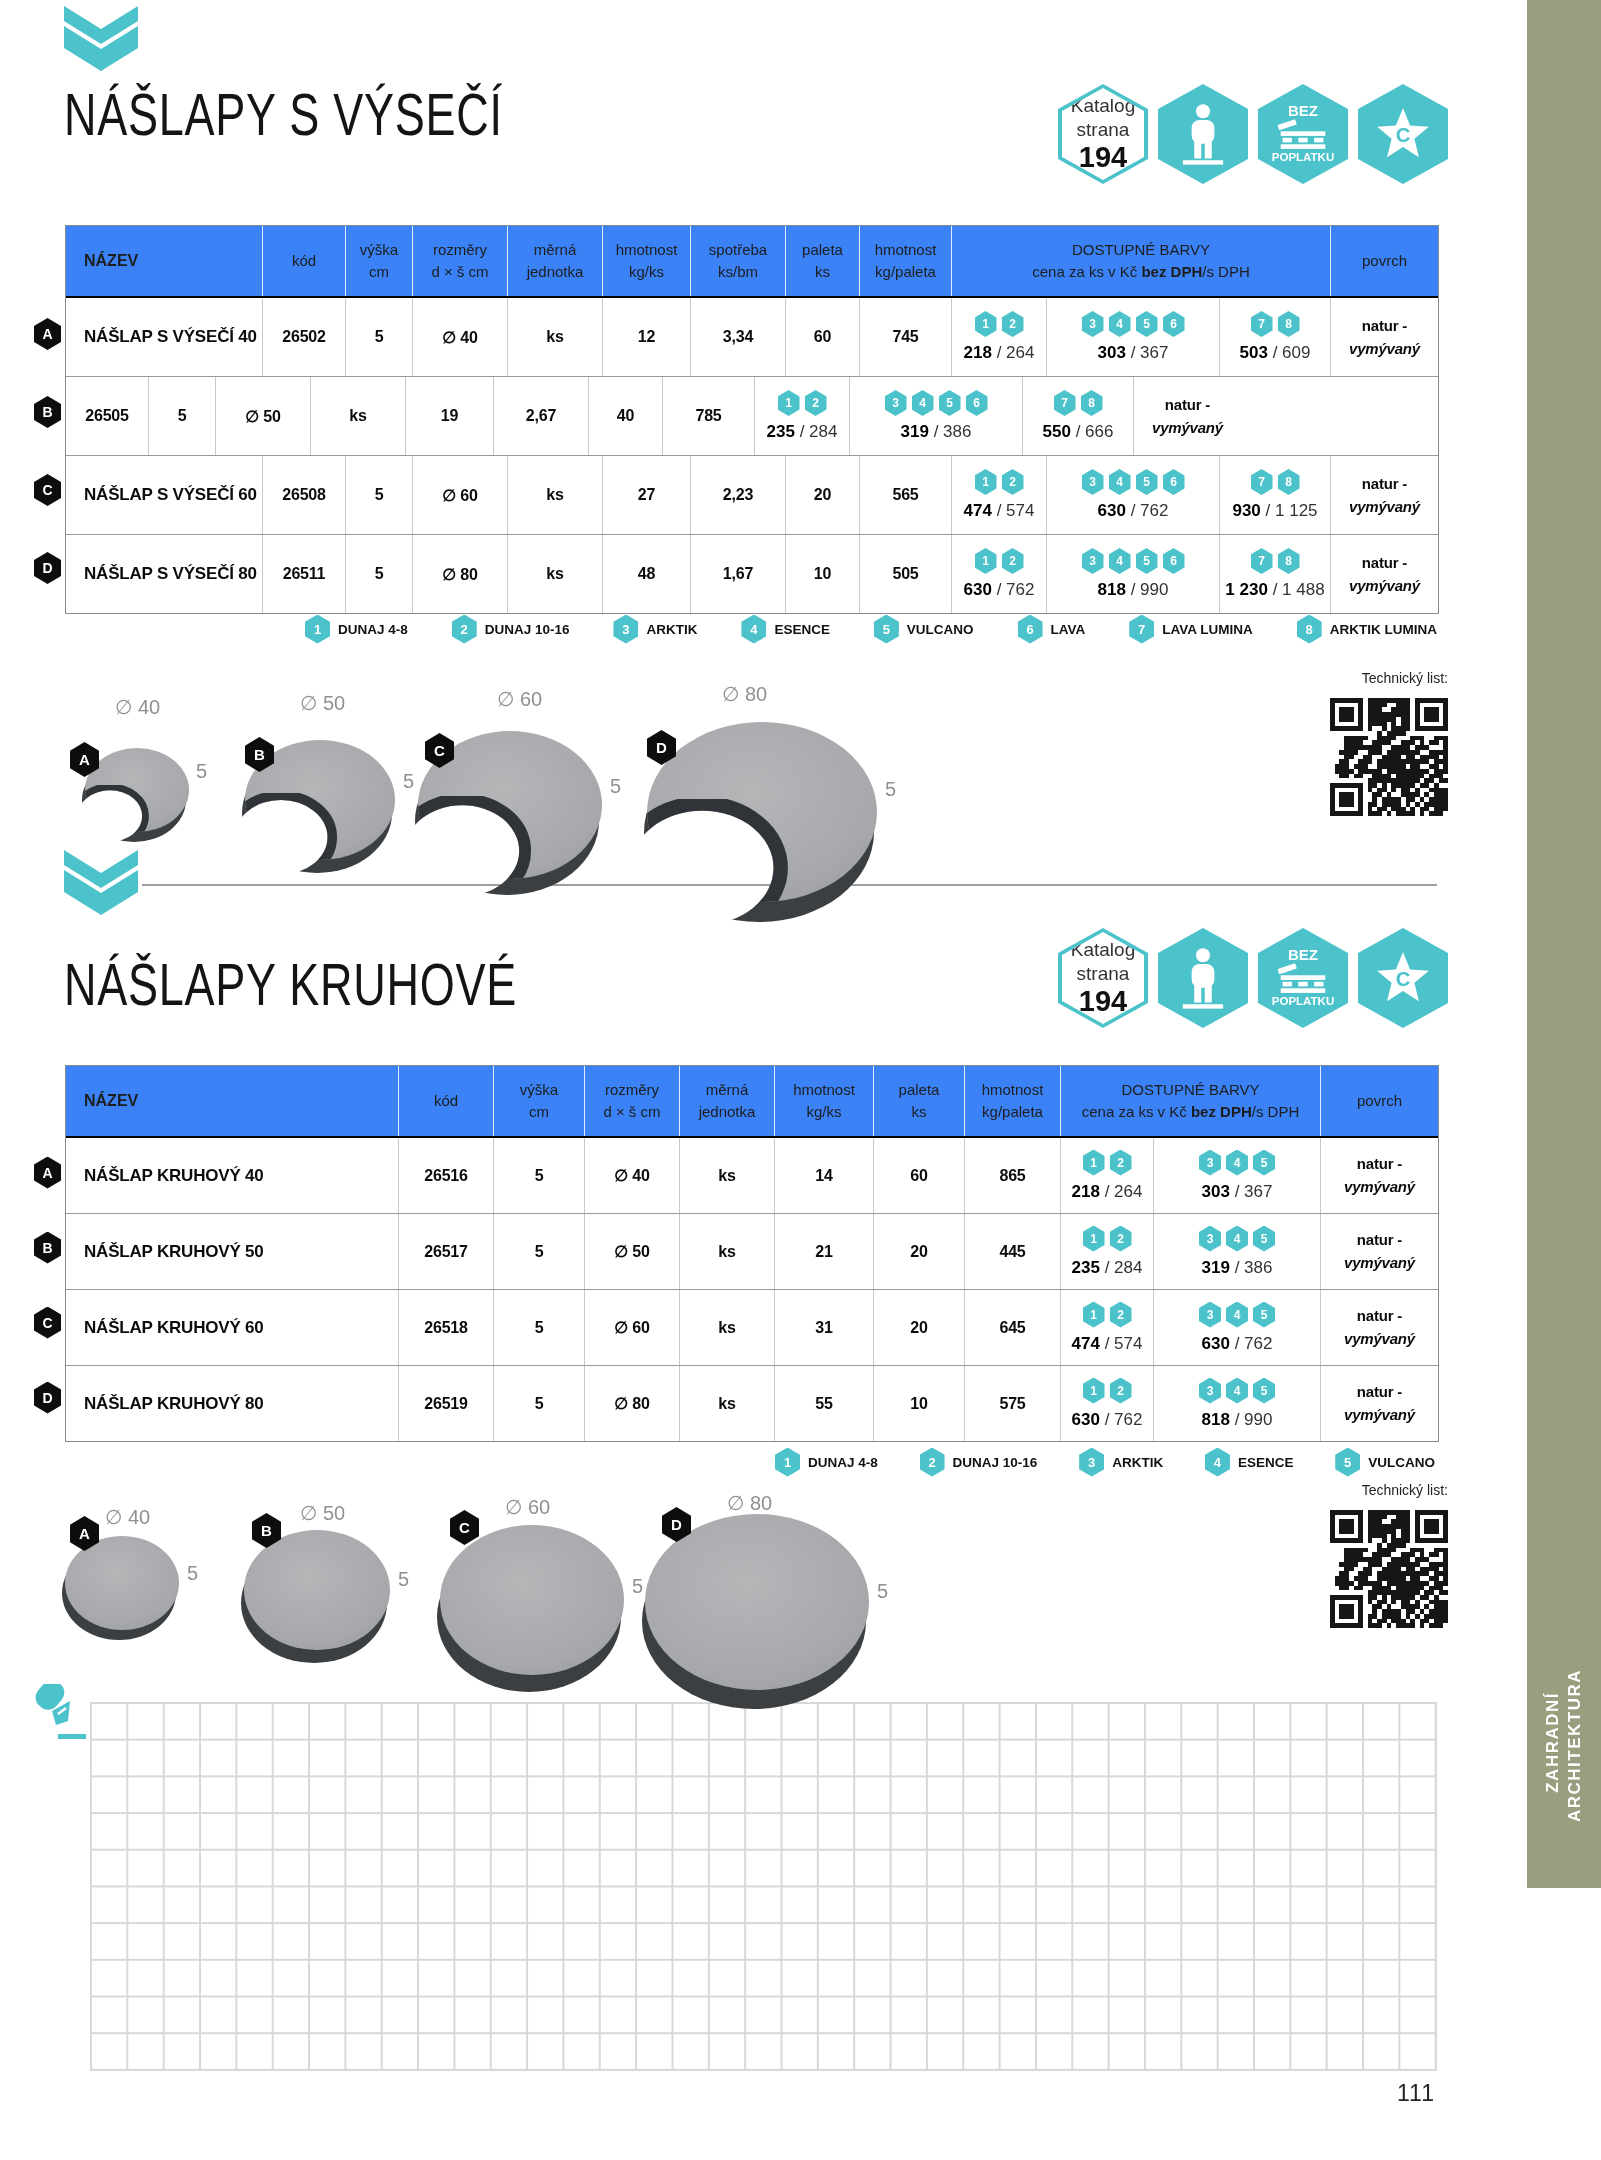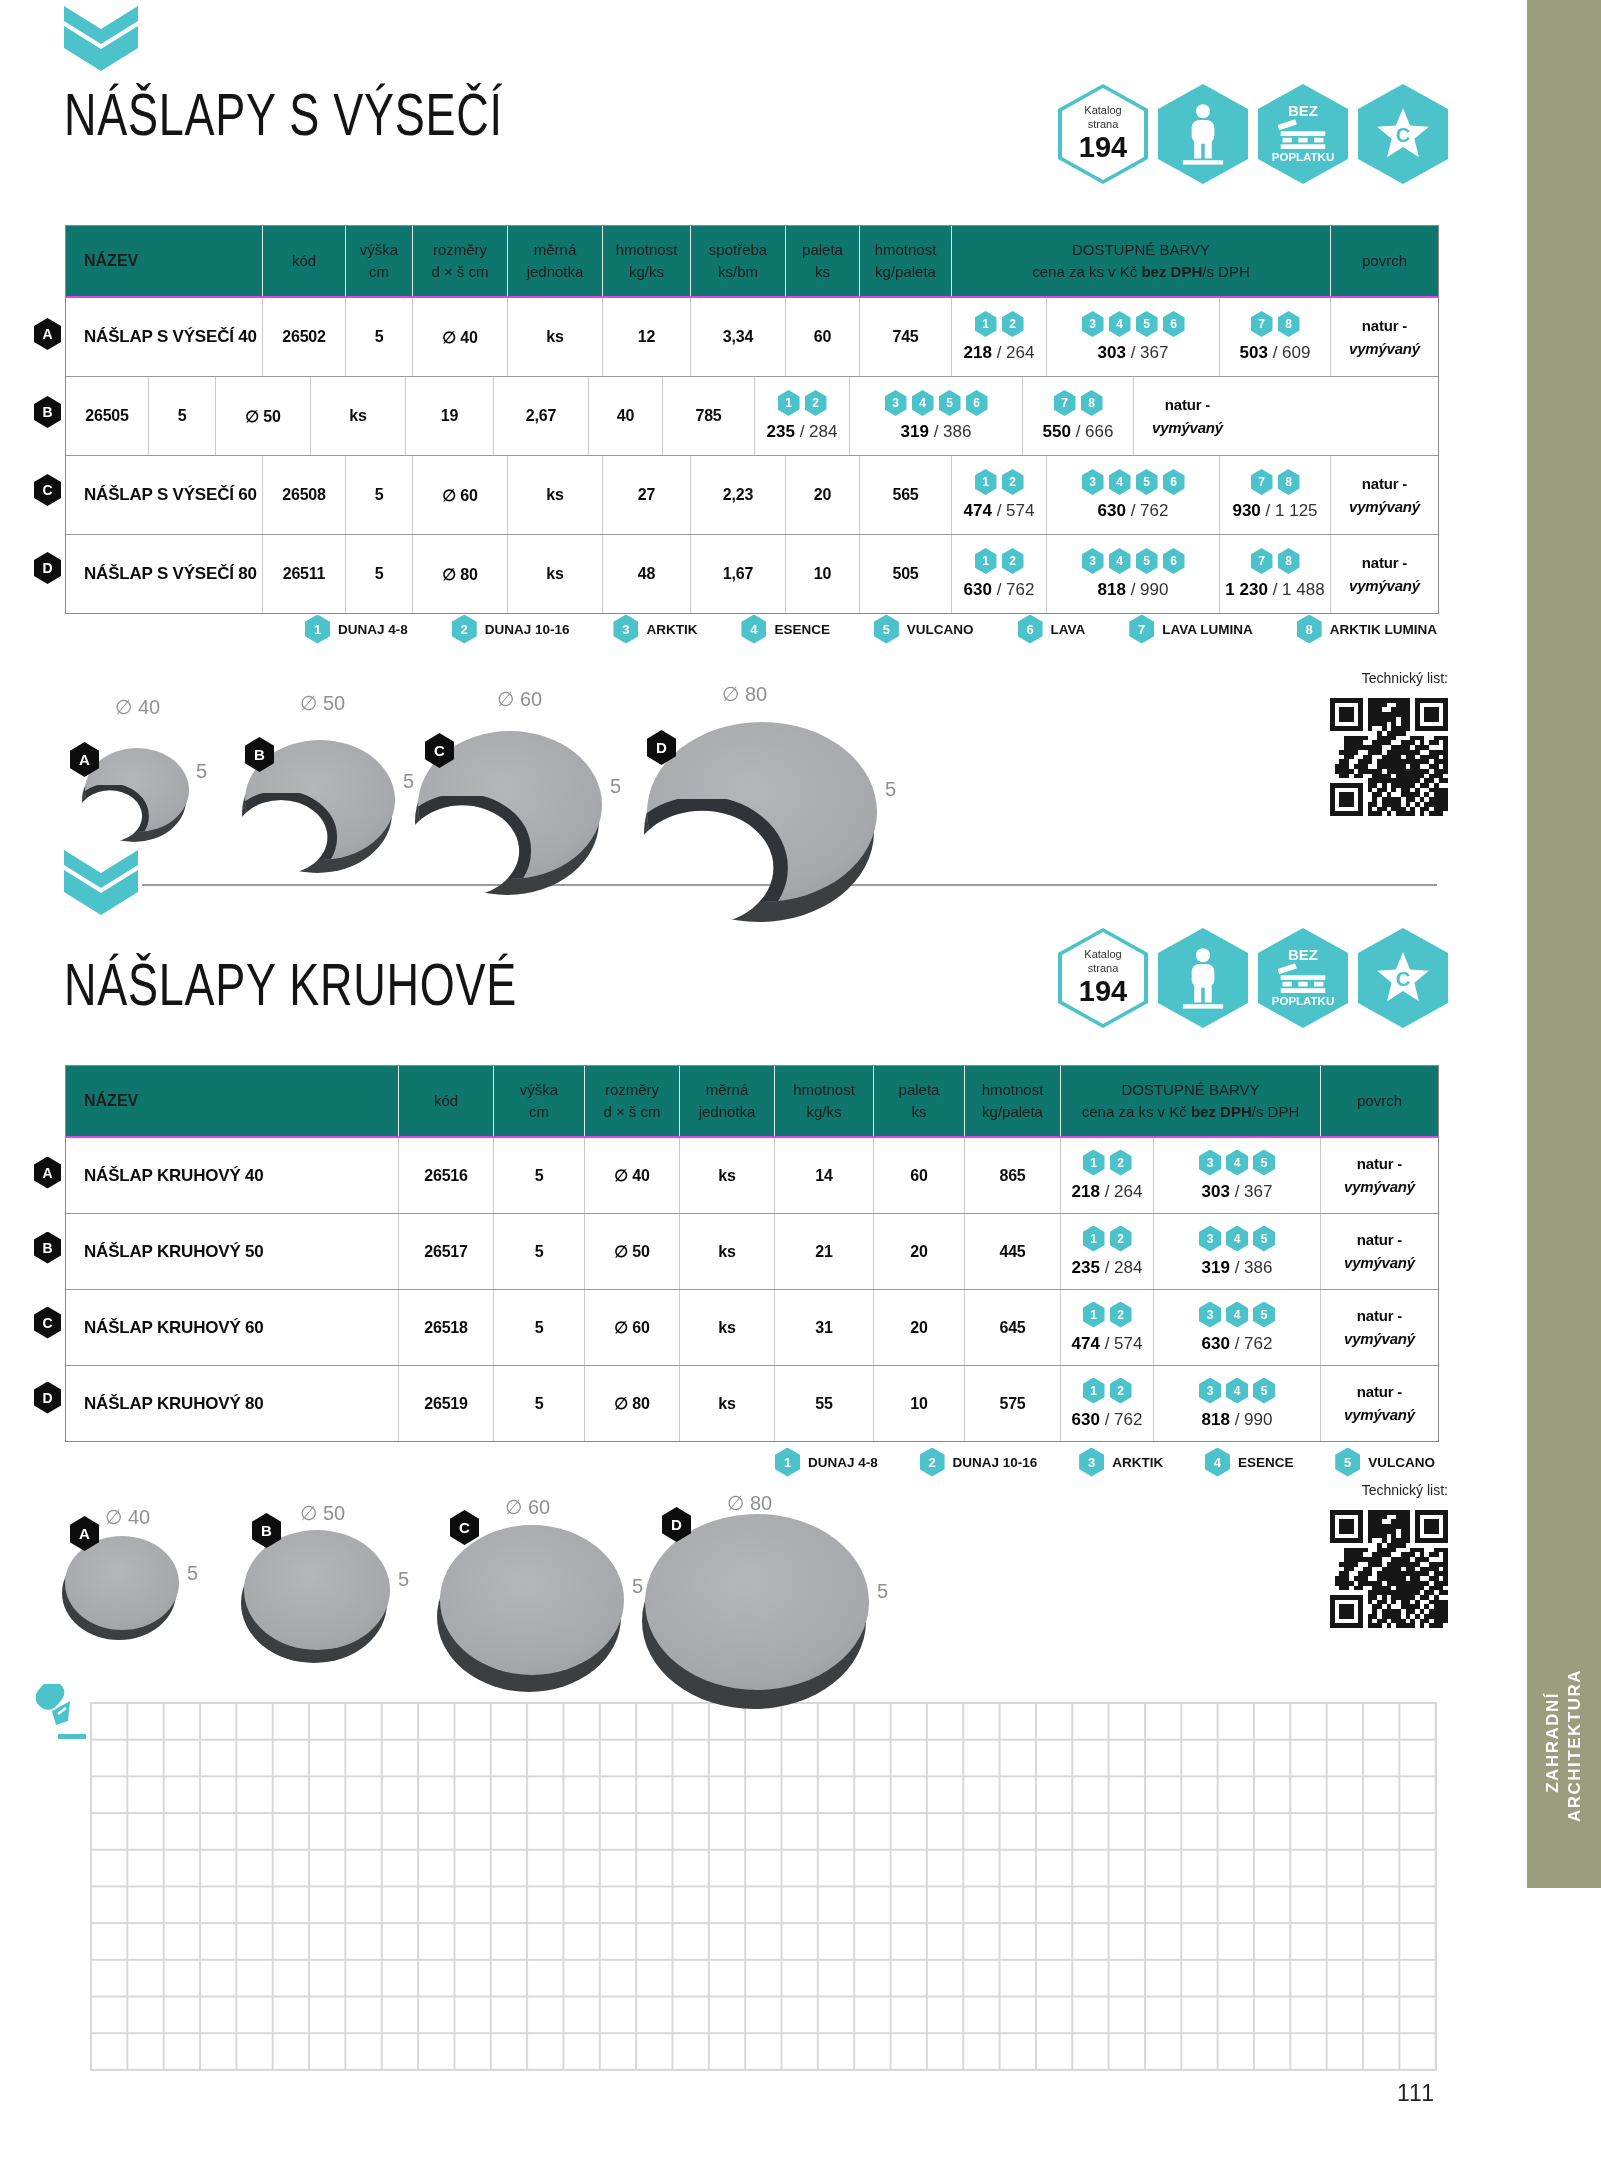--- a/index.html
+++ b/index.html
@@ -15,27 +15,27 @@
   .hex-num{background:#4cc2cb;color:#fff;font-weight:bold}
   .hex-s{width:22px;height:26px;font-size:12px}
   .hex-m{width:25px;height:29px;font-size:13px}
   .hex-letter{background:#0d0d0d;color:#fff;font-weight:bold;width:27px;height:32px;font-size:14px}
   .hex-letter-fig{width:29px;height:35px;font-size:15px;z-index:5}
   .hex-cluster{display:flex;gap:10px}
   .bighex{width:90px;height:100px;background:#4cc2cb;display:flex;flex-direction:column;
           align-items:center;justify-content:center;color:#fff}
   .bighex-inner{width:82px;height:92px;background:#fff;display:flex;flex-direction:column;
                 align-items:center;justify-content:center;color:#333}
-  .k1{font-size:11px;line-height:1.25}
+  .k1{font-size:19px;line-height:1.25}
   .k2{font-size:29px;font-weight:bold;color:#111;line-height:1.1}
   .bz1{font-size:15px;font-weight:bold;line-height:1.1}
   .bz2{font-size:11.5px;font-weight:bold;line-height:1.2}
   
   .ctable{position:absolute;left:65px;width:1372px;border:1px solid #8a8a8a;background:#fff;box-sizing:content-box}
-  .thead{display:flex;height:70px;background:#0f766e;border-bottom:2px solid #d946ef}
+  .thead{display:flex;height:70px;background:#3b82f6;border-bottom:2px solid #000000}
   .th{box-sizing:border-box;display:flex;flex-direction:column;justify-content:center;align-items:center;
       gap:2px;font-size:15px;color:#1d1d1d;border-right:1px solid rgba(255,255,255,.85);line-height:1.35;text-align:center}
   .th.first{align-items:flex-start;padding-left:18px;font-weight:bold;font-size:16px}
   .th:last-child{border-right:none}
   .trow{display:flex}
   .trow + .trow{border-top:1px solid #9a9a9a}
   .td{box-sizing:border-box;display:flex;align-items:center;justify-content:center;font-weight:bold;
       font-size:16px;letter-spacing:-.2px;color:#0c0c0c;border-right:1px solid #c9c9c9}
   .td:last-child{border-right:none}
   .td.name{justify-content:flex-start;padding-left:18px;font-size:17px}

